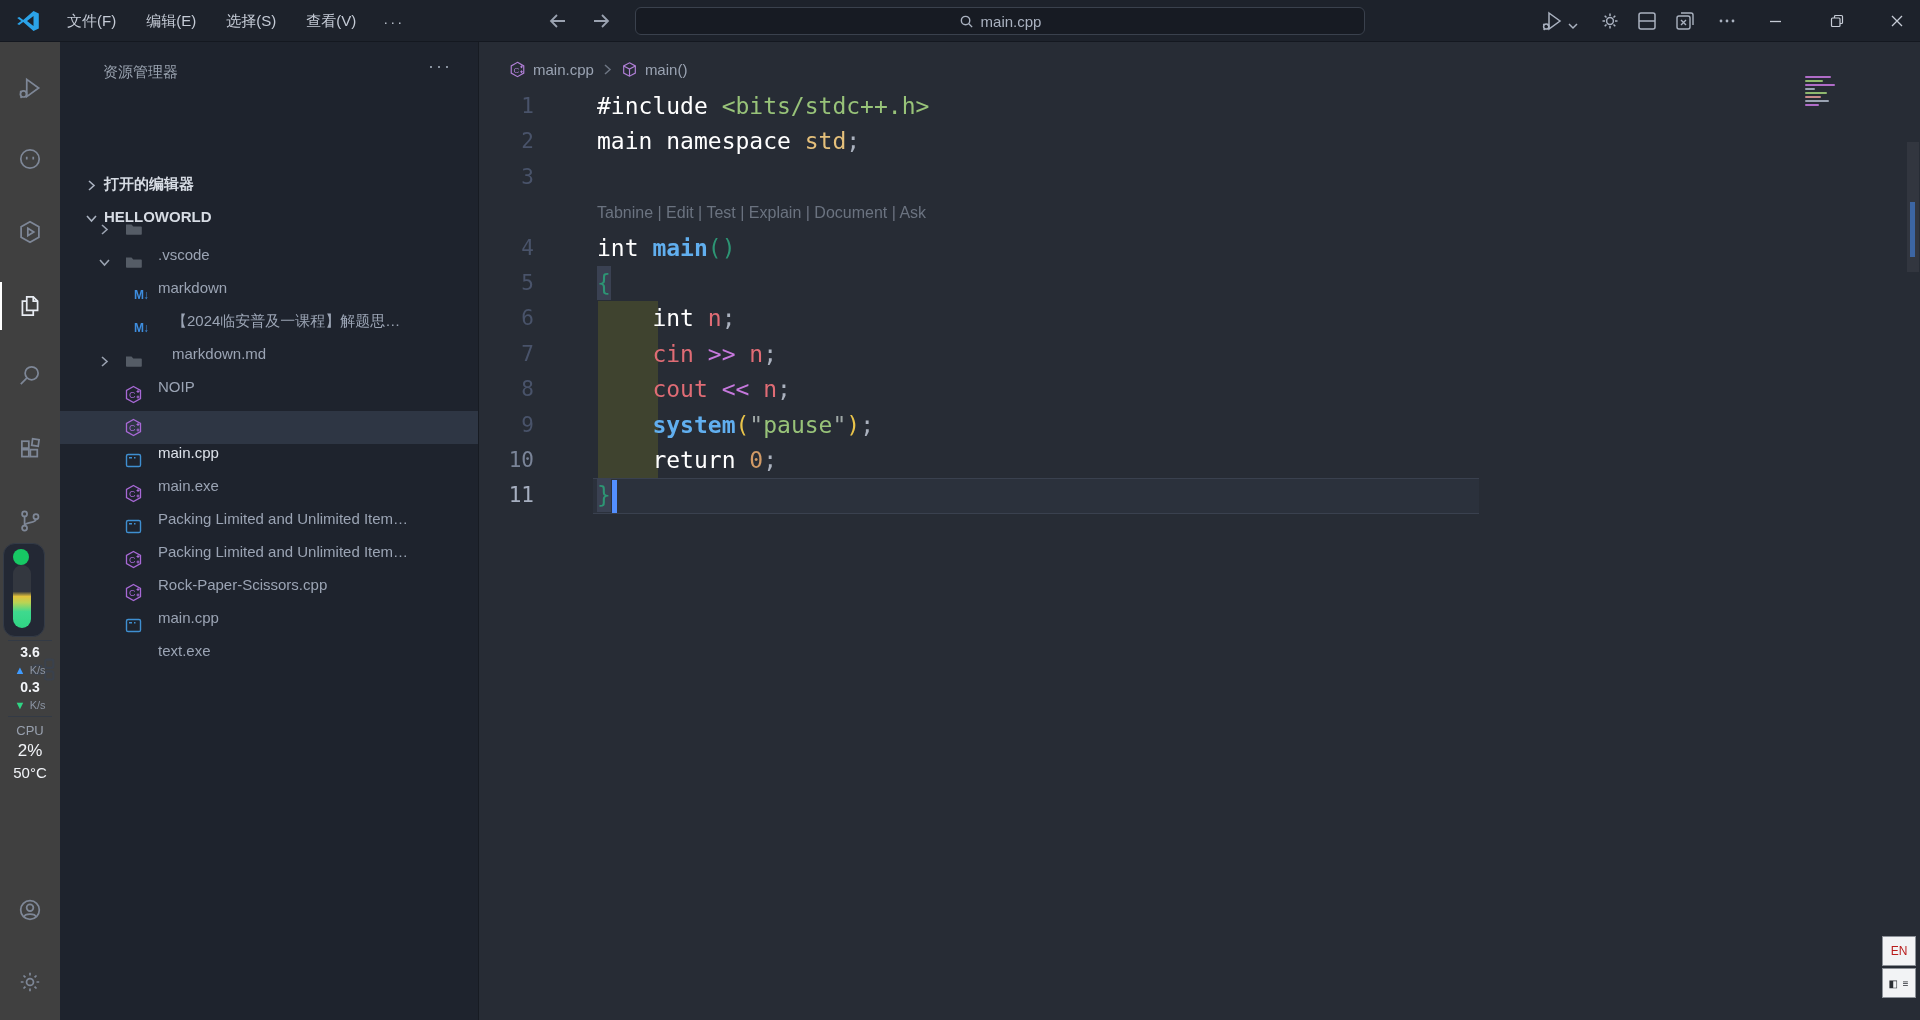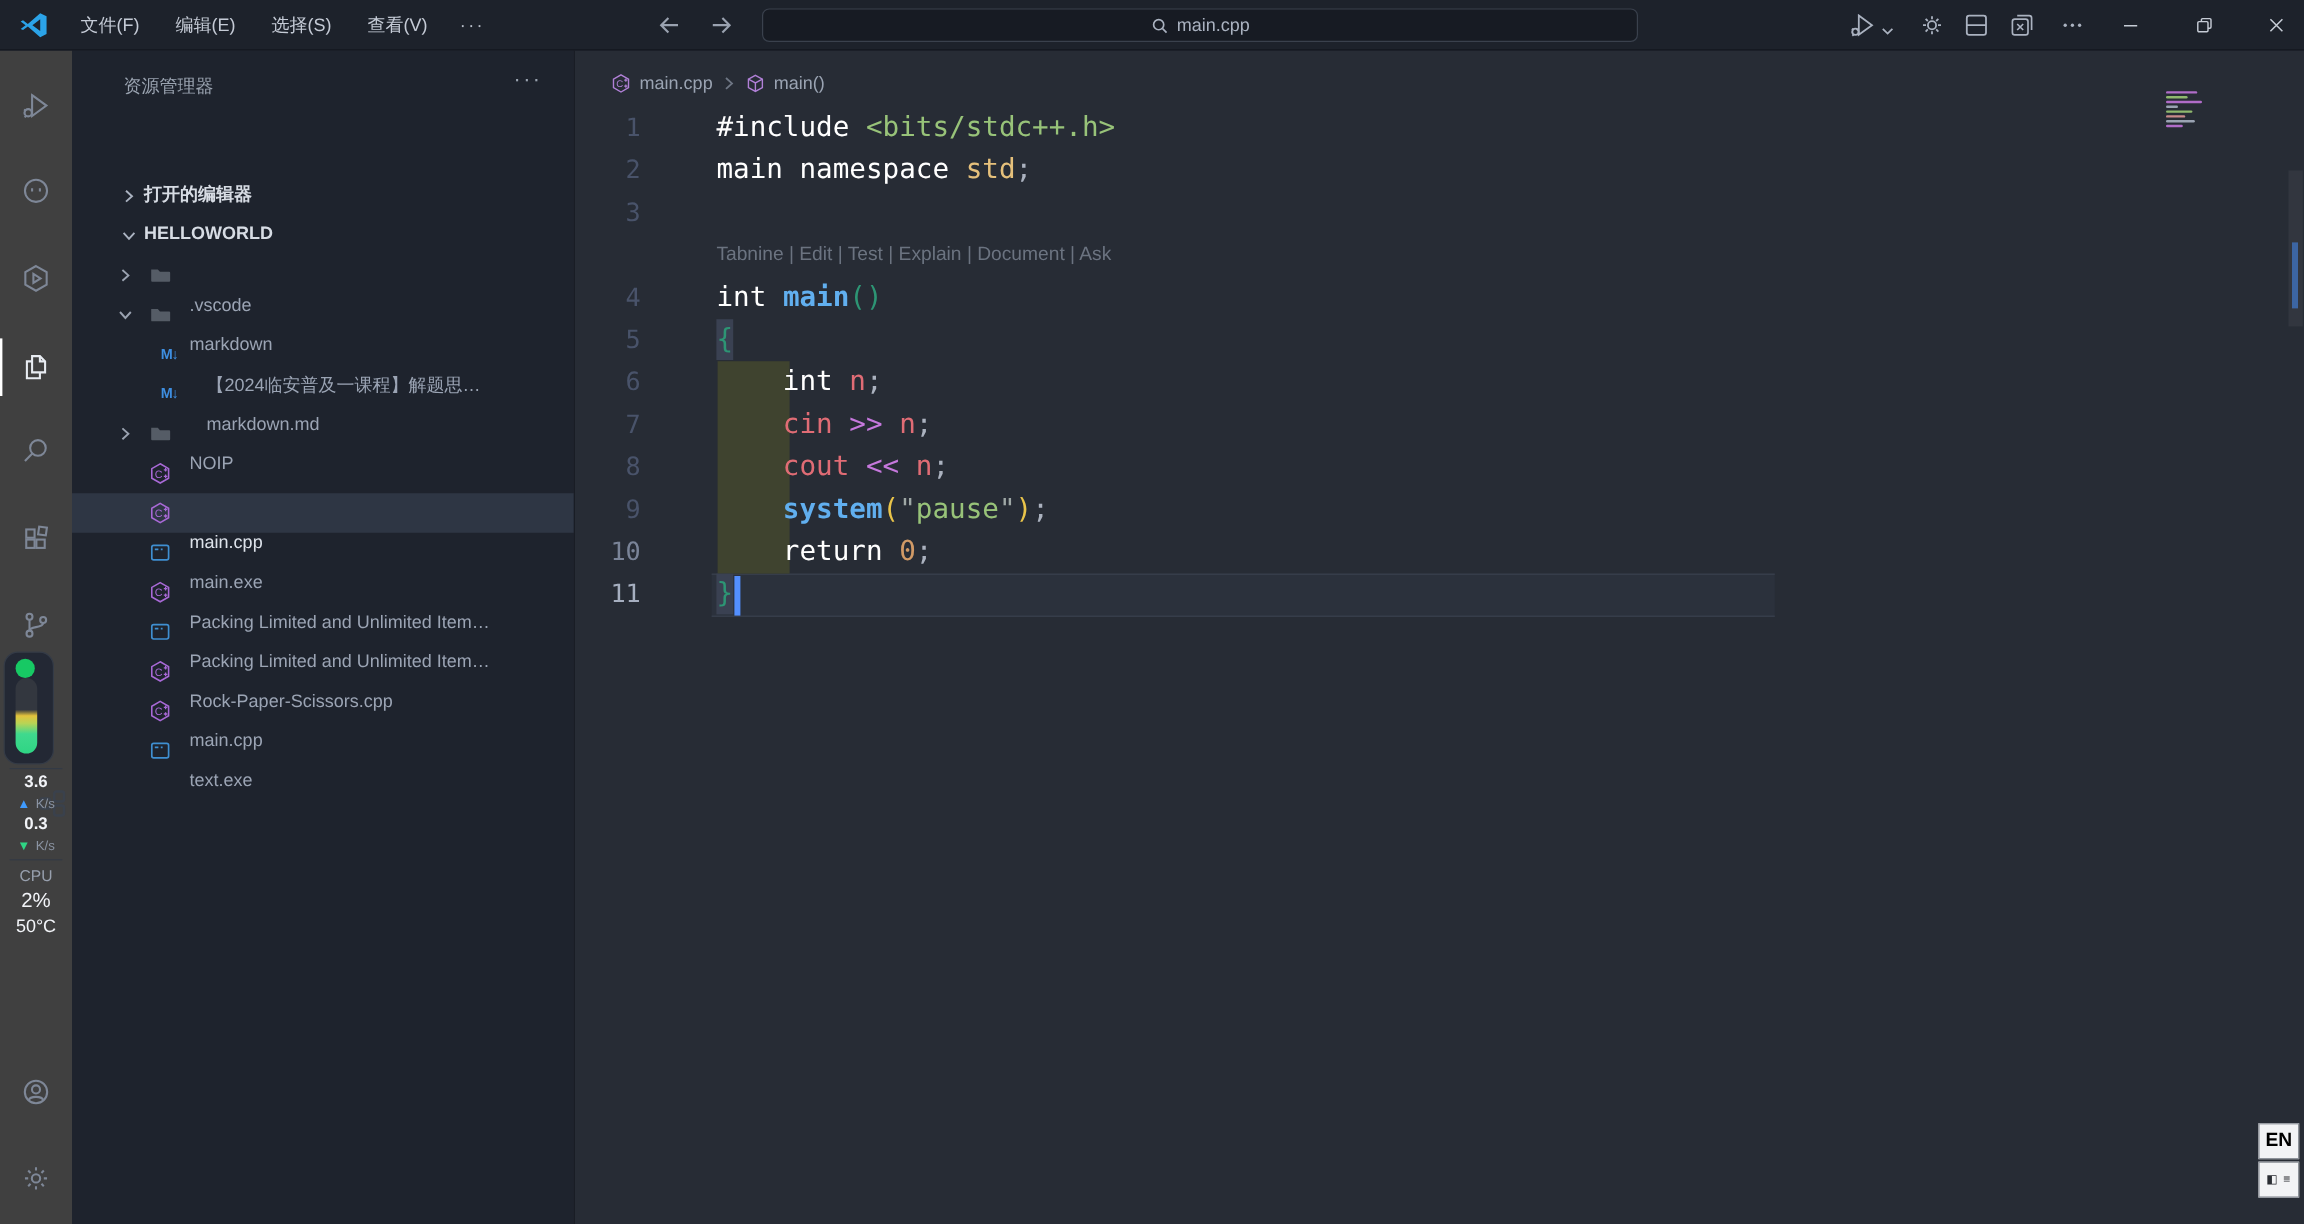--- a/index.html
+++ b/index.html
@@ -45,21 +45,21 @@
   .cpu-val { color:#f2f4f8; font-size:17px; }
   .temp-val { color:#f2f4f8; font-size:15px; }
   .ghost-ico { position:absolute; left:30px; top:613px; width:28px; height:28px; color:#3a414c; }
 
   
   .sidebar { position:absolute; left:60px; top:42px; width:418px; bottom:0;
              background:#1e232d; z-index:10; }
   .sb-header { position:absolute; left:0; top:10px; width:418px; height:42px; }
   .sb-title { position:absolute; left:43px; top:11px; color:#9aa3b0; font-size:15px; }
   .sb-more { position:absolute; right:26px; top:4px; color:#9aa3b0; font-size:18px; letter-spacing:2px; }
-  .sec-row { position:absolute; left:16px; width:418px; height:33px; }
+  .sec-row { position:absolute; left:0; width:418px; height:33px;margin-top:22px; }
   .sec-chevron { position:absolute; left:24px; top:9px; width:15px; height:15px; color:#aab2c0; }
   .sec-label { position:absolute; left:44px; top:6px; color:#d7dce4; font-size:15px; font-weight:bold; }
   .trow { position:absolute; left:0; width:418px; height:33px; font-size:15px; color:#9ba4b4; }
   .trow.sel { background:#2e3644; color:#dde2ea; }
   .t-chevron { position:absolute; left:37px; top:9px; width:15px; height:15px; color:#9aa2b0; }
   .t-icon { position:absolute; top:7px; width:19px; height:19px; }
   .t-label { position:absolute; top:7px; white-space:nowrap; overflow:hidden; max-width:300px; text-overflow:ellipsis;margin-top:26px; }
   .md-glyph { font-size:12px; font-weight:bold; color:#3e8ee0; letter-spacing:-1px; }
 
   
@@ -87,21 +87,21 @@
              background:#2b313c; border-top:1px solid #3a414f; border-bottom:1px solid #3a414f; z-index:0; }
   .minimap { position:absolute; right:75px; top:34px; width:40px; height:44px; }
   .mm-bar { height:2px; margin-bottom:2px; border-radius:1px; }
   .scrollbar { position:absolute; right:0; top:0; width:14px; bottom:0; }
   .sb-thumb { position:absolute; right:1px; top:100px; width:12px; height:130px; background:rgba(255,255,255,0.05); }
   .sb-mark { position:absolute; right:5px; top:160px; width:5px; height:55px; background:#3e6db5; opacity:0.85; }
 
   
   .ime-box { position:absolute; left:1882px; width:34px; height:30px; background:#f2f3f5;
              border:1px solid #8d9299; display:flex; align-items:center; justify-content:center; }
-  .ime-lang { font-size:16px; font-weight:bold; color:#000000; }
+  .ime-lang { font-size:12px; font-weight:normal; color:#b91c1c; }
   .ime-glyphs { font-size:10px; color:#2a2d33; letter-spacing:1px; }
 
   svg { display:block; }
 </style>
 </head>
 <body>
 
 <div class="app">
 
   <div class="titlebar">

